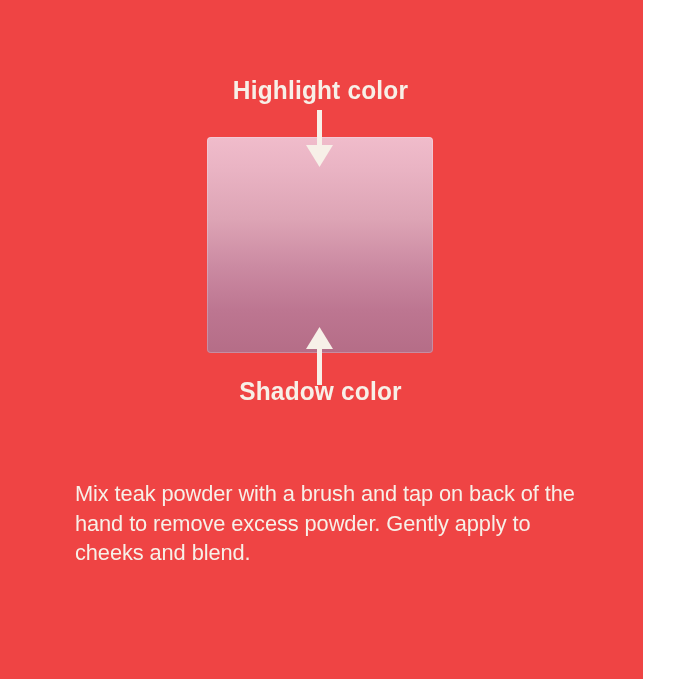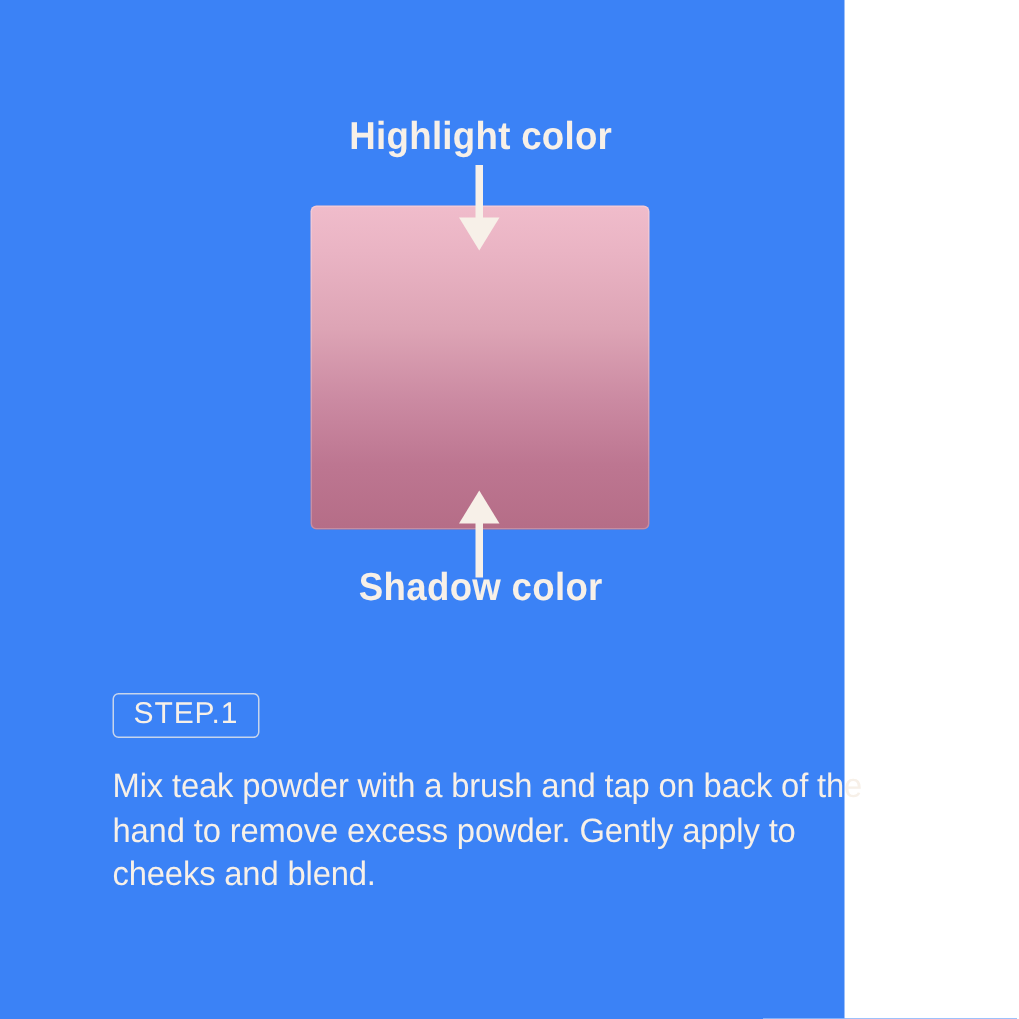--- a/index.html
+++ b/index.html
@@ -8,23 +8,23 @@
   }
   body {
     width: 679px;
     height: 679px;
     overflow: hidden;
     font-family: "DejaVu Sans", sans-serif;
   }
 
   #stage {
     position: relative;
-    width: 563px;
+    width: 643px;
     height: 679px;
-    background: #3b82f6;
+    background: #ef4444;
     box-sizing: border-box;
   }
 
   
   .diagram {
     position: absolute;
     left: 0;
     top: 0;
     width: 679px;
     height: 430px;
@@ -126,17 +126,16 @@
       </g>
       <g fill="#f7f0e8">
         <rect x="317" y="343" width="5" height="42"></rect>
         <polygon points="319.5,327 306,349 333,349"></polygon>
       </g>
     </svg>
 
   </div>
 
   <div class="step-section">
-    <div class="step-badge">STEP.1</div>
     <div class="body-text">Mix teak powder with a brush and tap on back of the hand to remove excess powder. Gently apply to cheeks and blend.</div>
   </div>
 
 </div>
 
 </body></html>

